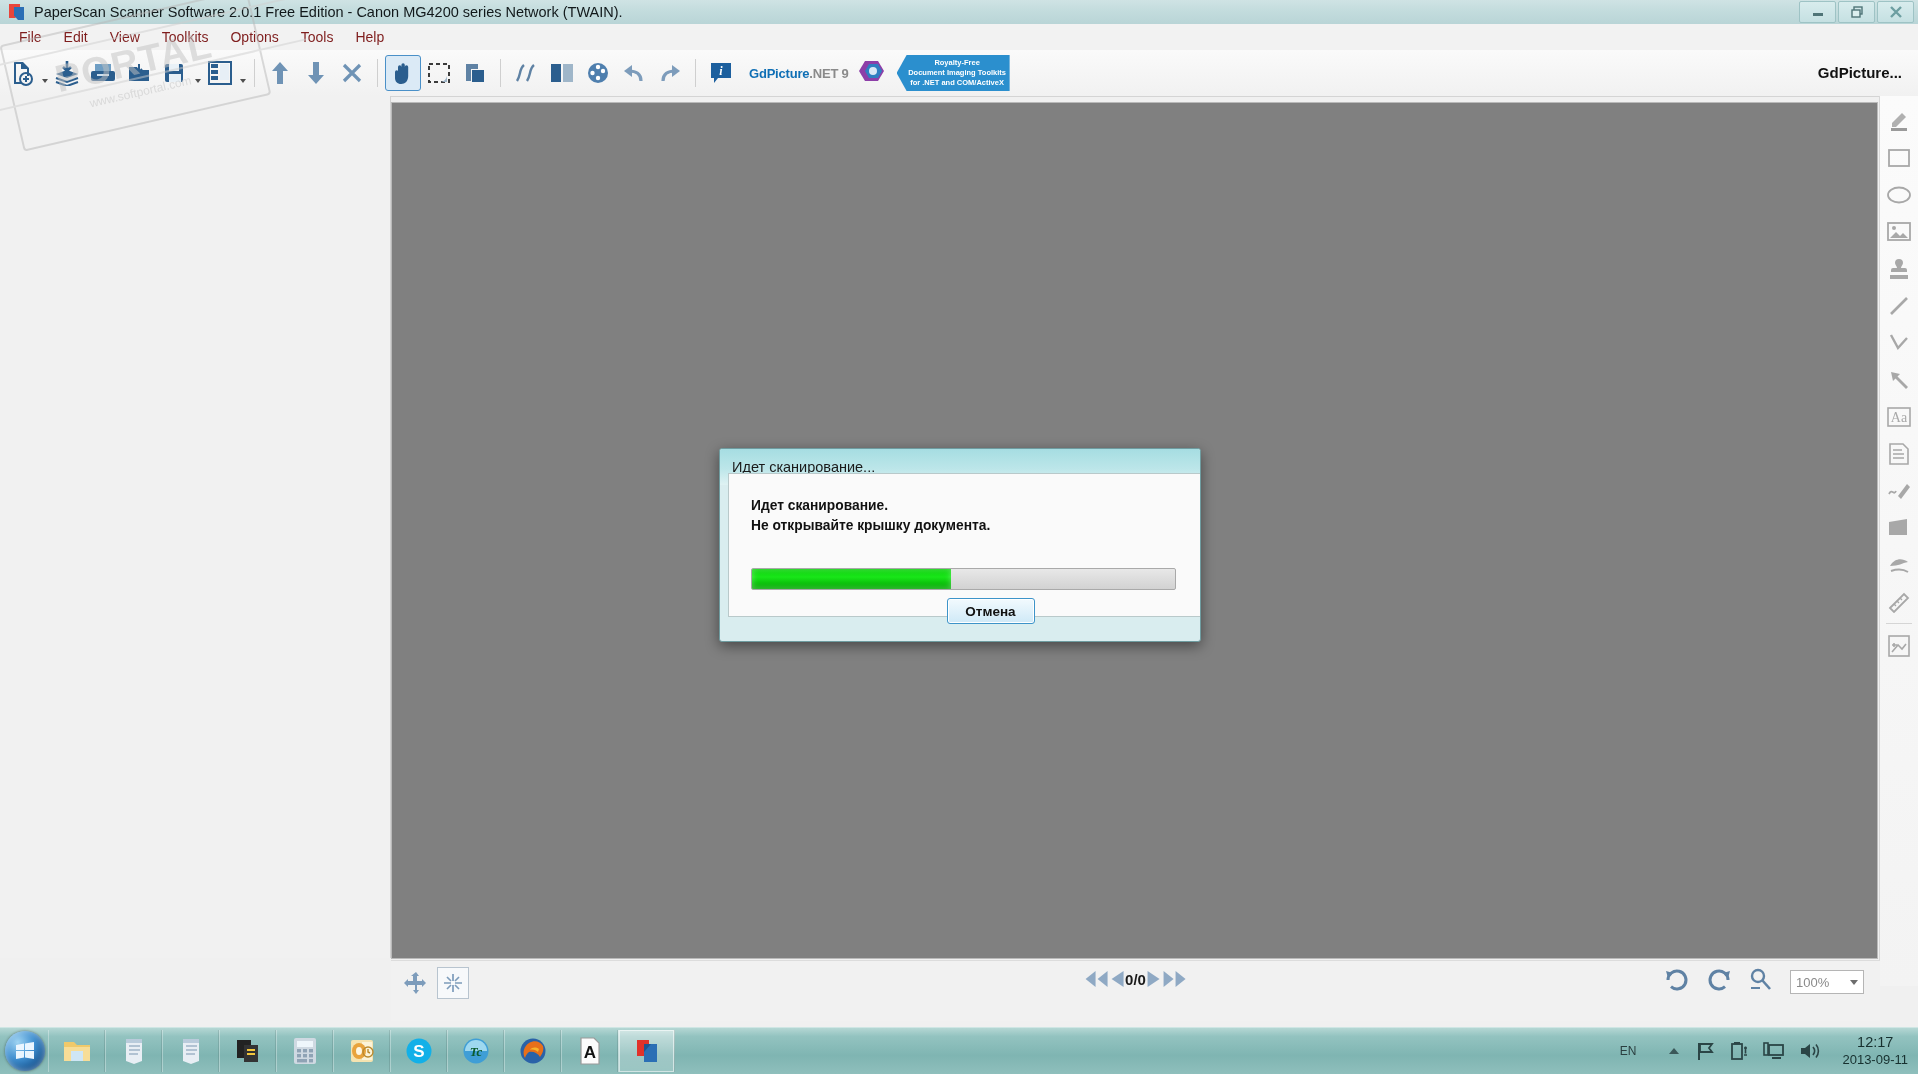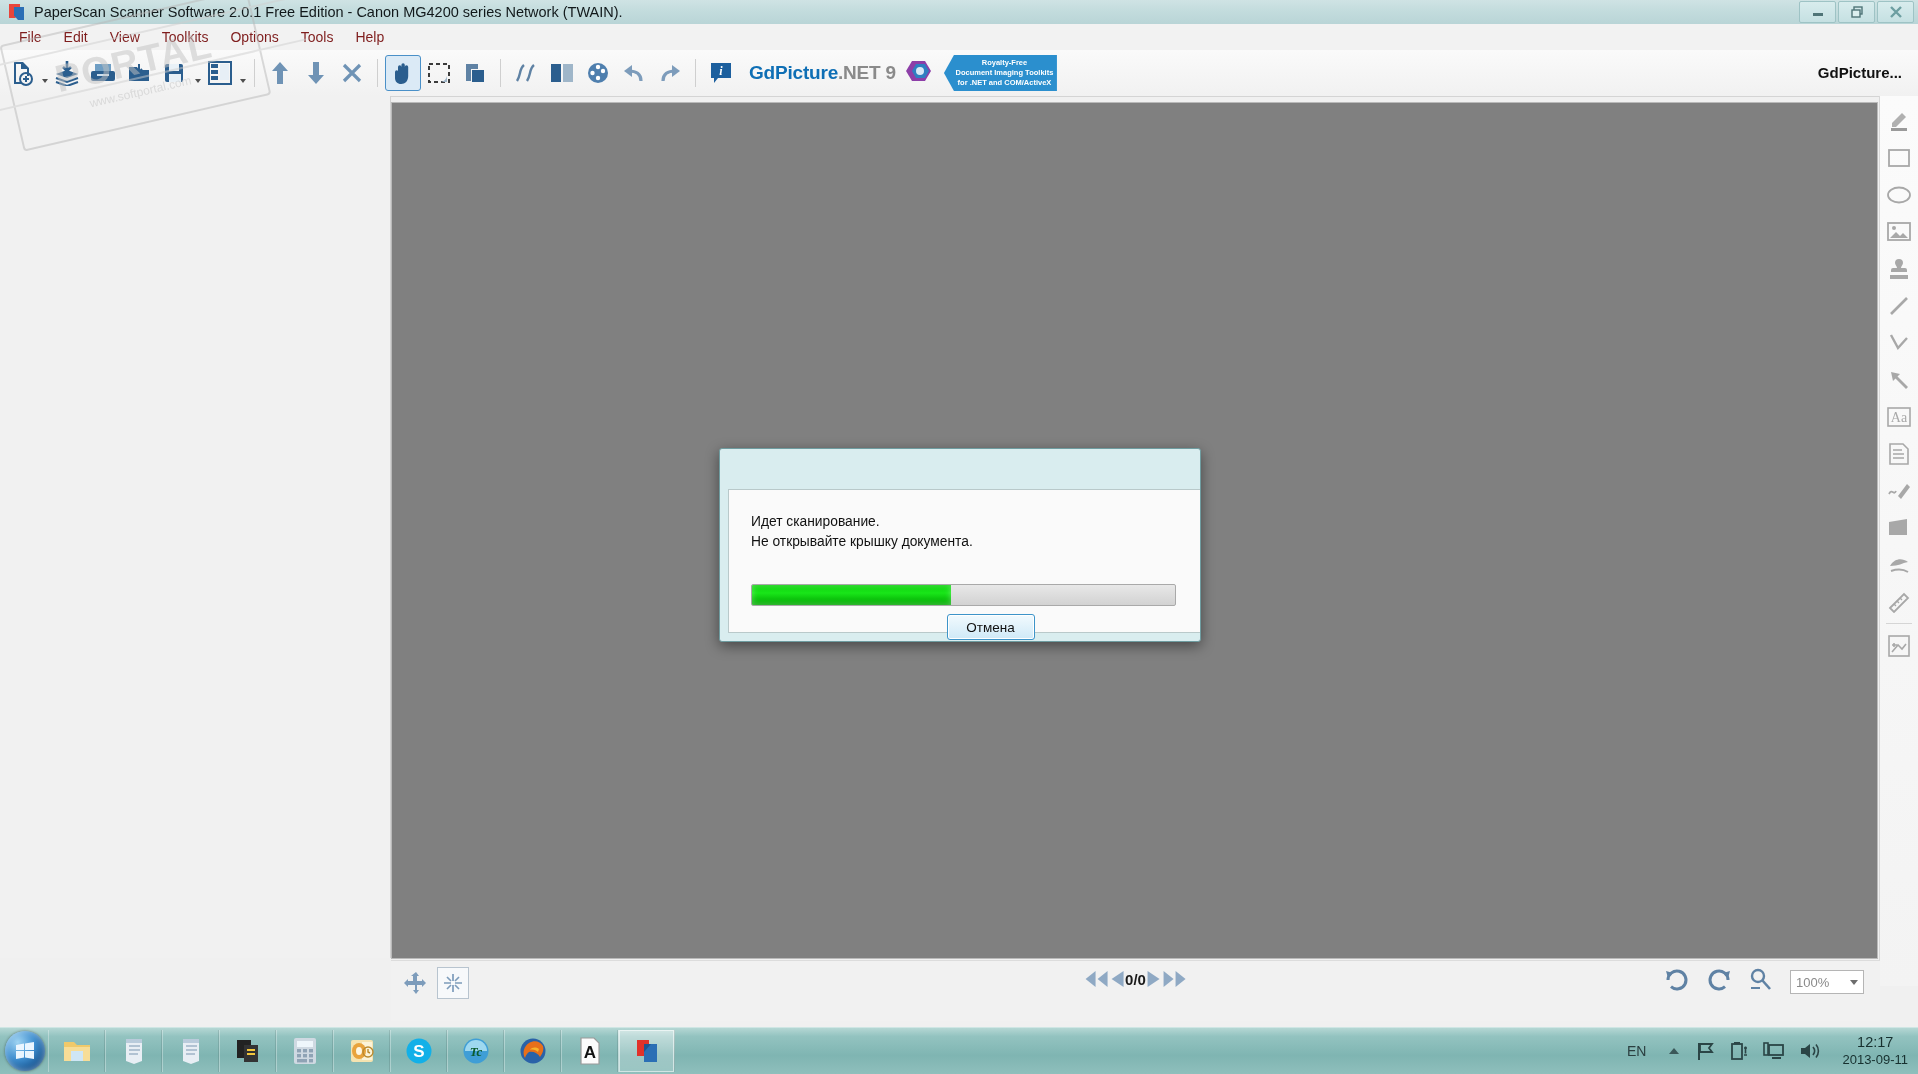--- a/index.html
+++ b/index.html
@@ -51,21 +51,21 @@
         position:relative;flex:0 0 auto;}
   .tbtn.sel{border:1px solid #4a90c8;border-radius:3px;background:#dbeaf6;width:34px;height:34px;}
   .tcaret{width:9px;height:38px;display:flex;align-items:flex-end;justify-content:center;
     padding-bottom:9px;box-sizing:border-box;flex:0 0 auto;}
   .tcaret i{width:0;height:0;border-left:3px solid transparent;border-right:3px solid transparent;
     border-top:4px solid #4e4e4e;display:block;}
   .tsep{width:1px;height:28px;background:#cfcfcf;margin:0 7px;flex:0 0 auto;}
   .tbtn svg{display:block;}
 
   .gdp{display:flex;align-items:center;margin-left:10px;flex:0 0 auto;}
-  .gdp-word{font-size:19px;font-weight:bold;color:#0f6fb5;letter-spacing:-.2px;}
+  .gdp-word{font-size:13px;font-weight:bold;color:#0f6fb5;letter-spacing:-.2px;}
   .gdp-word .net{color:#8a8a8a;font-weight:bold;}
   .gdp-logo{margin:0 7px;}
   .gdp-banner{
     height:36px;width:113px;background:#2b8fce;color:#fff;
     display:flex;flex-direction:column;align-items:center;justify-content:center;
     clip-path:polygon(10px 0,100% 0,100% 100%,10px 100%,0 50%);
     padding-left:8px;box-sizing:border-box;
   }
   .gdp-banner span{font-size:7.5px;line-height:10px;white-space:nowrap;font-weight:bold;}
 
@@ -123,22 +123,22 @@
     background:#d9edef;border:1px solid #6e9ca0;border-radius:3px;
     box-shadow:0 4px 14px rgba(0,0,0,.45);overflow:hidden;
   }
   .dlg-title{
     height:36px;
     background:linear-gradient(to bottom,#a6dde2 0%,#bce6e9 55%,#dff2f3 100%);
     display:flex;align-items:center;padding-left:12px;box-sizing:border-box;
   }
   .dlg-title span{font-size:14.5px;color:#1a1a1a;}
   .dlg-body{
-    position:absolute;left:8px;top:40px;width:525px;height:144px;
-    background:#fafafa;border:1px solid #b9c9ca;box-sizing:border-box;
+    position:absolute;left:8px;top:24px;width:525px;height:144px;
+    background:#fafafa;border:1px solid #b9c9ca;box-sizing:border-box;font-weight:bold;
   }
   .dlg-msg{margin:22px 0 0 22px;font-size:13.8px;color:#111;line-height:20px;}
   .pbar{
     position:absolute;left:22px;top:94px;width:425px;height:22px;
     background:linear-gradient(to bottom,#e8e8e8,#d2d2d2);
     border:1px solid #a9a9a9;box-sizing:border-box;border-radius:2px;overflow:hidden;
   }
   .pfill{
     height:100%;
     background:linear-gradient(to bottom,#0ad00a 0%,#19e619 40%,#0cc40c 70%,#07a807 100%);
@@ -163,21 +163,21 @@
   }
   .orb{width:40px;height:40px;border-radius:50%;
     background:radial-gradient(circle at 32% 28%,#9fd4f2 0%,#3f8fd0 42%,#16538f 75%,#0b2f55 100%);
     box-shadow:0 0 3px rgba(0,0,0,.45),inset 0 0 6px rgba(255,255,255,.5);
     display:flex;align-items:center;justify-content:center;}
   .tk{width:55px;height:42px;flex:0 0 auto;display:flex;align-items:center;justify-content:center;
     border-left:1px solid rgba(255,255,255,.32);border-right:1px solid rgba(0,0,0,.1);}
   .tk.active{background:linear-gradient(to bottom,rgba(255,255,255,.45),rgba(255,255,255,.12));
     box-shadow:inset 0 0 0 1px rgba(255,255,255,.55);}
   .tray{position:absolute;right:0;top:0;height:46px;display:flex;align-items:center;padding-right:10px;}
-  .tray-lang{font-size:14px;color:#2b3f40;margin-right:14px;}
+  .tray-lang{font-size:12px;color:#2b3f40;margin-right:24px;}
   .tray-ico{margin:0 7px;display:flex;align-items:center;}
   .clock{margin-left:14px;text-align:center;color:#17302f;line-height:17px;}
   .clock .t{font-size:14.5px;}
   .clock .d{font-size:13px;}
 
   
   .wm{
     position:absolute;left:8px;top:16px;width:250px;height:105px;
     transform:rotate(-13deg);opacity:.5;pointer-events:none;
   }
@@ -550,20 +550,23 @@
           </svg>
       </div>
       <div class="zoombox">
         <span>100%</span>
         <i></i>
       </div>
     </div>
   </div>
 
   <div class="dlg">
+    <div class="dlg-title">
+      <span>Идет сканирование...</span>
+    </div>
     <div class="dlg-body">
       <div class="dlg-msg">
         <div>Идет сканирование.</div>
         <div>Не открывайте крышку документа.</div>
       </div>
       <div class="pbar">
         <div class="pfill" id="pfill" style="width: 47%;"></div>
       </div>
       <div class="dlg-btn">
         <span>Отмена</span>

